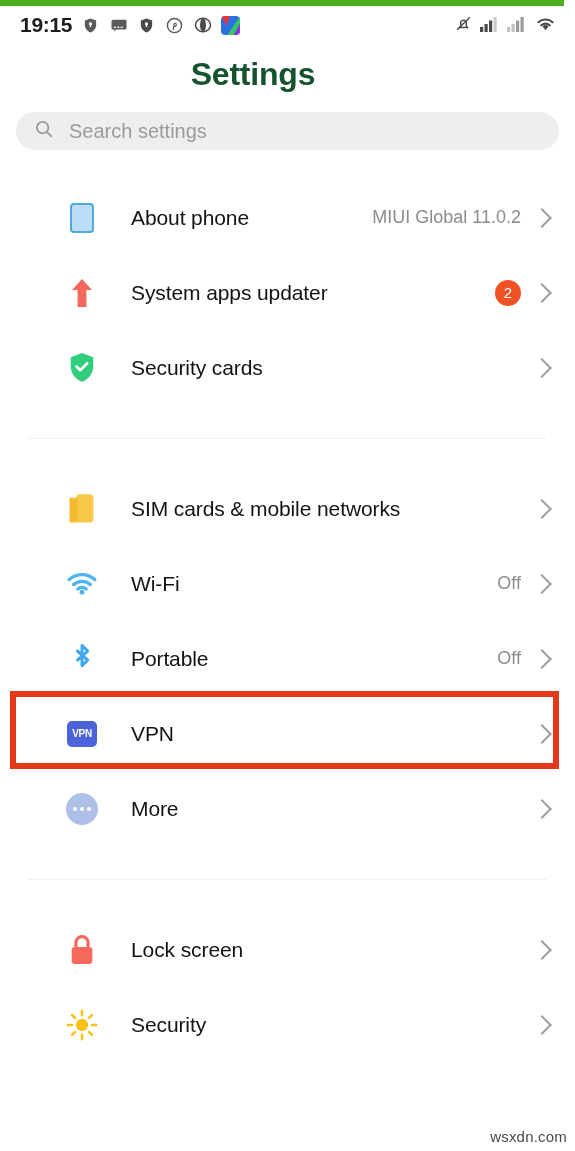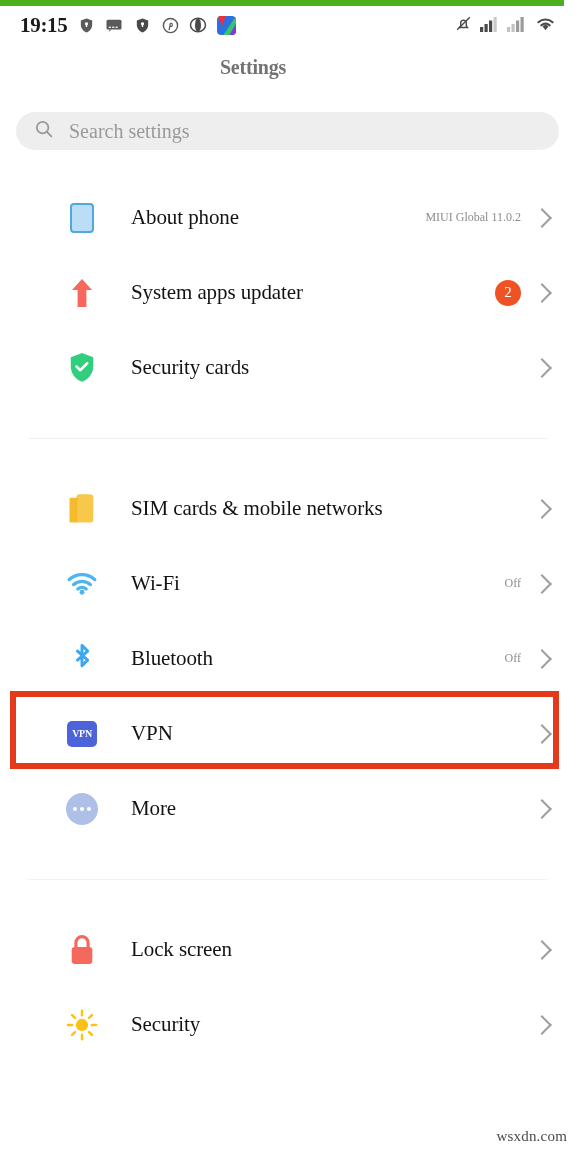--- a/index.html
+++ b/index.html
@@ -11,21 +11,20 @@
     background: #ffffff;
     font-family: "Liberation Sans", sans-serif;
   }
 
   .phone {
     position: relative;
     width: 575px;
     height: 1151px;
     background: #ffffff;
     overflow: hidden;
-    font-family: Liberation Serif, serif;
   }
 
   
   .progress-track {
     position: absolute;
     top: 0; left: 0;
     width: 575px;
     height: 6px;
     background: #ffffff;
   }
@@ -72,23 +71,23 @@
     justify-content: center;
     overflow: hidden;
   }
 
   
   .page-title {
     position: absolute;
     top: 56px; left: 0;
     width: 506px;
     text-align: center;
-    font-size: 20px;
+    font-size: 32px;
     font-weight: bold;
-    color: #737373;
+    color: #14532d;
     letter-spacing: -0.2px;
   }
 
   
   .searchbar {
     position: absolute;
     top: 112px;
     left: 16px;
     width: 543px;
     height: 38px;
@@ -133,21 +132,21 @@
     letter-spacing: -0.1px;
     white-space: nowrap;
   }
   .row-right {
     margin-left: auto;
     display: flex;
     align-items: center;
     gap: 14px;
   }
   .row-value {
-    font-size: 12px;
+    font-size: 18px;
     color: #8c8c8c;
   }
   .badge {
     width: 26px; height: 26px;
     border-radius: 50%;
     background: #F05323;
     color: #ffffff;
     font-size: 15px;
     display: flex;
     align-items: center;
@@ -405,21 +404,21 @@
         <span class="chevron"></span>
       </span>
     </div>
 
     <div class="row">
       <span class="row-icon">
         <svg width="26" height="34" viewBox="0 0 20 30">
             <path d="M6 8l9 8-5 5V3l5 5-9 8" fill="none" stroke="#3DA7F0" stroke-width="2.6" stroke-linecap="round" stroke-linejoin="round"></path>
           </svg>
       </span>
-      <span class="row-label">Bluetooth</span>
+      <span class="row-label">Portable</span>
       <span class="row-right">
         <span class="row-value">Off</span>
         <span class="chevron"></span>
       </span>
     </div>
 
 
     <div class="row">
       <span class="row-icon">
         <span class="vpn-ico">VPN</span>

